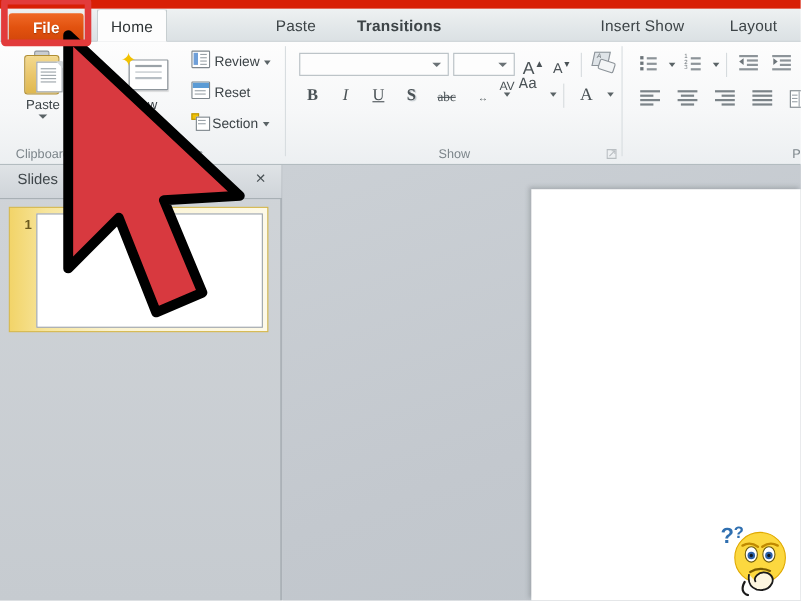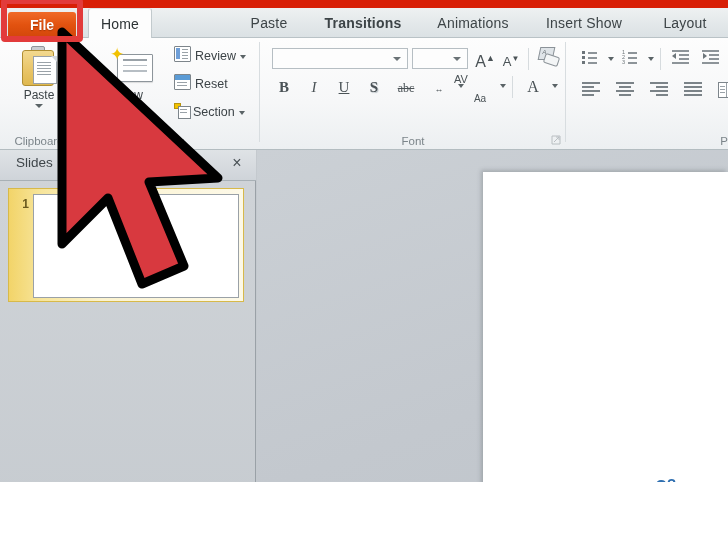--- a/index.html
+++ b/index.html
@@ -11,21 +11,21 @@
     width: 728px;
     height: 546px;
     overflow: hidden;
     font-family: "Liberation Sans", sans-serif;
     position: relative;
     -webkit-font-smoothing: antialiased;
   }
   #app {
     position: absolute;
     left: 0; top: 0;
-    width: 728px; height: 482px;
+    width: 728px; height: 546px;
     overflow: hidden;
   }
 
   
   .titlebar-band {
     position: absolute;
     left: 0; top: 0;
     width: 728px; height: 8px;
     background: #d81f06;
   }
@@ -355,21 +355,20 @@
 
 <div id="app">
 
   <div class="titlebar-band"></div>
 
   <div class="tabstrip">
     <div class="tab-file">File</div>
     <div class="tab active" style="left:88px; width:64px;">Home</div>
     <div class="tab" style="left:236px; width:66px;">Paste</div>
     <div class="tab" style="left:316px; width:94px;font-weight:bold;">Transitions</div>
-    <div class="tab" style="left:426px; width:94px;">Animations</div>
     <div class="tab" style="left:536px; width:96px;">Insert Show</div>
     <div class="tab" style="left:646px; width:78px;">Layout</div>
   </div>
 
   <div class="ribbon">
 
     <div class="group" style="left:0px; width:78px;">
       <div class="bigbtn" style="left:10px; top:8px; width:58px;">
         <div class="ico-clipboard">
           <div class="cb-clip"></div>
@@ -470,27 +469,27 @@
       <div class="fbtn" style="left:14px; top:38px; width:20px; height:22px; font-size:15px; line-height:22px; font-weight:bold; font-family:'Liberation Serif',serif;">B</div>
       <div class="fbtn" style="left:44px; top:38px; width:20px; height:22px; font-size:15px; line-height:22px; font-style:italic; font-family:'Liberation Serif',serif;">I</div>
       <div class="fbtn" style="left:74px; top:38px; width:20px; height:22px; font-size:15px; line-height:22px; text-decoration:underline; font-family:'Liberation Serif',serif;">U</div>
       <div class="fbtn" style="left:104px; top:38px; width:20px; height:22px; font-size:15px; line-height:22px; font-weight:bold; font-family:'Liberation Serif',serif; text-shadow:1px 1px 1px #b9c0c5;">S</div>
       <div class="fbtn" style="left:132px; top:40px; width:28px; height:20px; font-size:12px; line-height:20px; text-decoration:line-through; font-family:'Liberation Serif',serif;">abc</div>
       <div class="fbtn" style="left:166px; top:36px; width:26px; height:24px;">
         <span style="display:block; font-size:11px; line-height:11px; font-family:Liberation Sans, sans-serif;margin-left:28px;">AV</span>
         <span style="display:block; font-size:9px; line-height:9px;">↔</span>
       </div>
       <div class="tri" style="position:absolute; left:194px; top:46px;"></div>
-      <div class="fbtn" style="left:206px; top:50px; width:28px; height:22px; font-size:10px; line-height:22px; font-family:Liberation Sans, sans-serif;">Aa</div>
+      <div class="fbtn" style="left:206px; top:28px; width:28px; height:22px; font-size:14px; line-height:22px; font-family:Liberation Mono, monospace;">Aa</div>
       <div class="tri" style="position:absolute; left:236px; top:46px;"></div>
       <div class="vsep" style="left:252px; top:38px; height:22px;"></div>
       <div class="fbtn" style="left:262px; top:38px; width:22px; height:22px; font-size:16px; line-height:22px; font-family:'Liberation Serif',serif;">A</div>
       <div class="tri" style="position:absolute; left:288px; top:46px;"></div>
 
-      <div class="group-label">Font</div>
+      <div class="group-label">Show</div>
       <svg class="dlg-launcher" style="right:4px;" viewBox="0 0 11 11">
         <path d="M1 1 h8 v8 h-8 z" fill="none" stroke="#7a8287" stroke-width="1"></path>
         <path d="M3 7 L8 2 M8 2 h-3 M8 2 v3" stroke="#7a8287" stroke-width="1" fill="none"></path>
       </svg>
       <div class="group-sep" style="left:305px;"></div>
     </div>
 
     <div class="group" style="left:566px; width:162px;">
 
       <div class="pico" style="left:16px; top:12px;">

